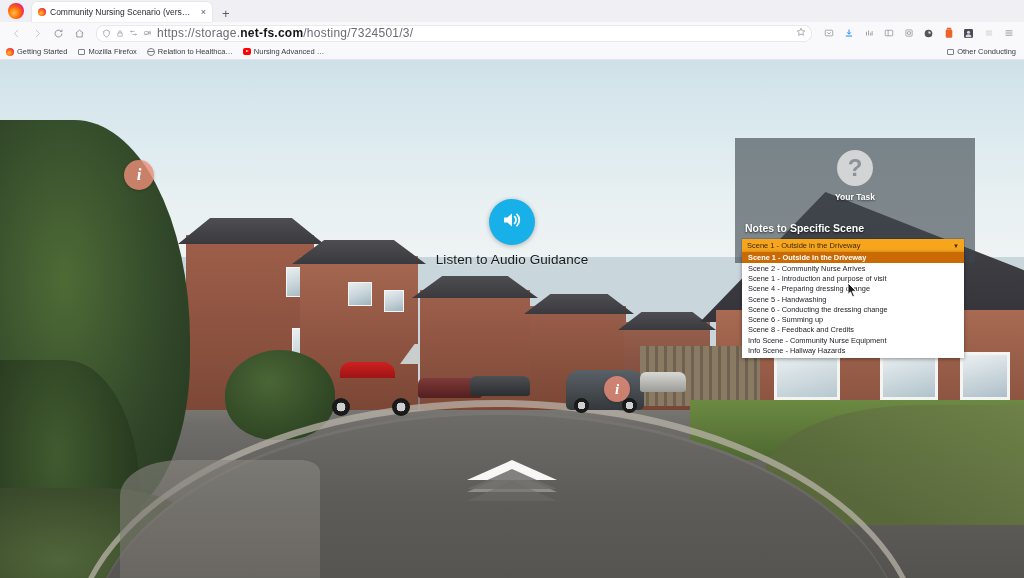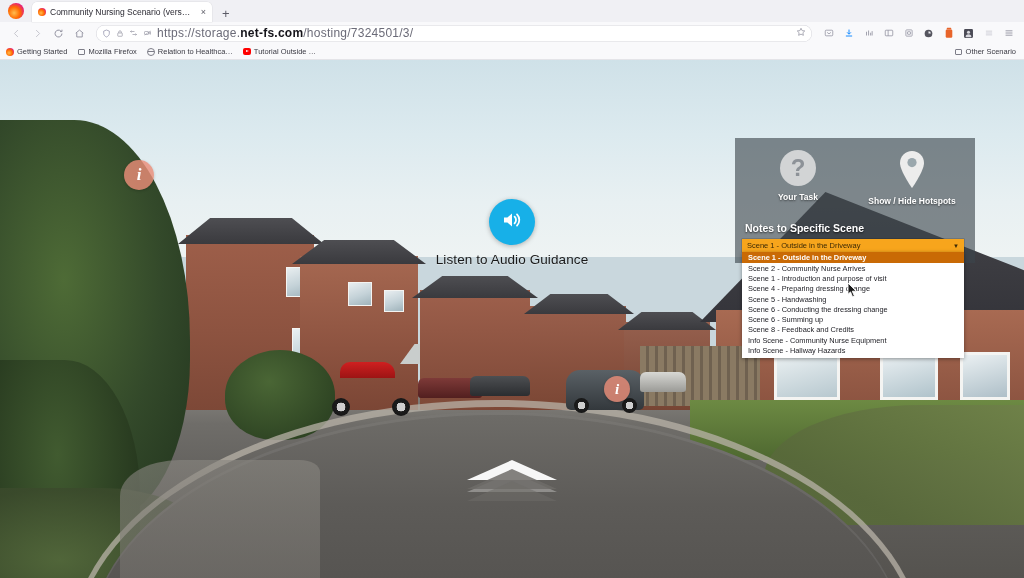--- a/index.html
+++ b/index.html
@@ -366,27 +366,27 @@
     <div class="bm">
       <span class="bm-ico">
           <span class="bm-globe"></span>
         </span>
       <span>Relation to Healthca…</span>
     </div>
     <div class="bm">
       <span class="bm-ico">
           <span class="bm-yt"></span>
         </span>
-      <span>Tutorial  Outside …</span>
+      <span>Nursing  Advanced …</span>
     </div>
     <div class="bm bm-right">
       <span class="bm-ico">
           <span class="bm-sq"></span>
         </span>
-      <span>Other Scenario</span>
+      <span>Other Conducting</span>
     </div>
   </div>
 
   <div class="viewport">
 
     <div class="sky"></div>
     <div class="ground"></div>
 
     <div class="house" style="left:186px;top:175px;width:128px;height:175px;"></div>
     <div class="roof" style="left:178px;top:158px;width:146px;height:26px;clip-path:polygon(0 100%,22% 0,78% 0,100% 100%);"></div>
@@ -464,29 +464,20 @@
         <div class="chev" style="top:9px;border-bottom:20px solid rgba(110,108,104,0.85);"></div>
         <div class="chev" style="top:21px;border-bottom:20px solid rgba(110,108,104,0.55);"></div>
       </div>
     </div>
 
     <div class="panel">
       <div class="panel-row">
         <div class="panel-item">
           <div class="circle-ico">?</div>
           <div class="panel-caption">Your Task</div>
-        </div>
-        <div class="panel-item">
-          <div class="pin-ico">
-            <svg width="30" height="40" viewBox="0 0 30 40" fill="#ececec">
-              <path d="M15 1C8.4 1 3 6.3 3 12.9 3 21 15 38 15 38S27 21 27 12.9C27 6.3 21.6 1 15 1z"></path>
-              <circle cx="15" cy="12.6" r="4.6" fill="#9aa7ad"></circle>
-            </svg>
-          </div>
-          <div class="panel-caption">Show / Hide Hotspots</div>
         </div>
       </div>
     </div>
 
     <div class="jump-title">Notes to Specific Scene</div>
 
     <div class="select-box">
       <span class="select-value">Scene 1 - Outside in the Driveway</span>
       <span class="select-arrow">▼</span>
     </div>

